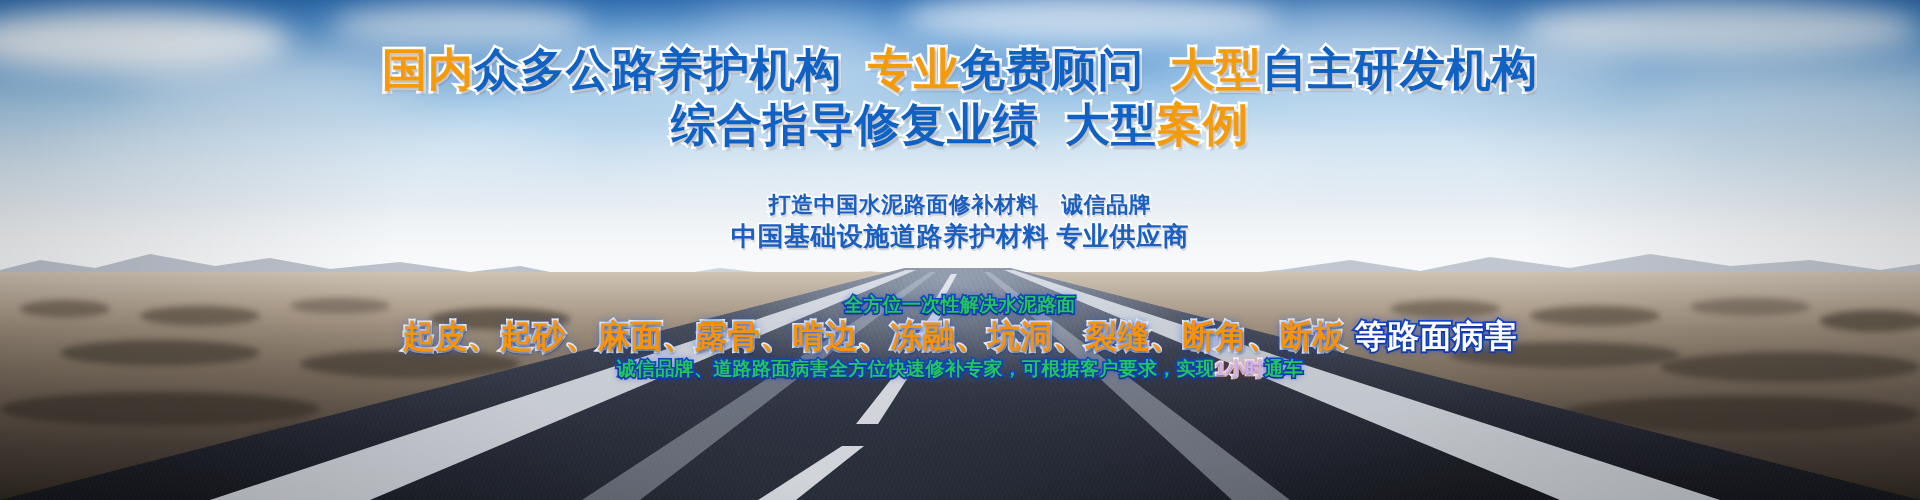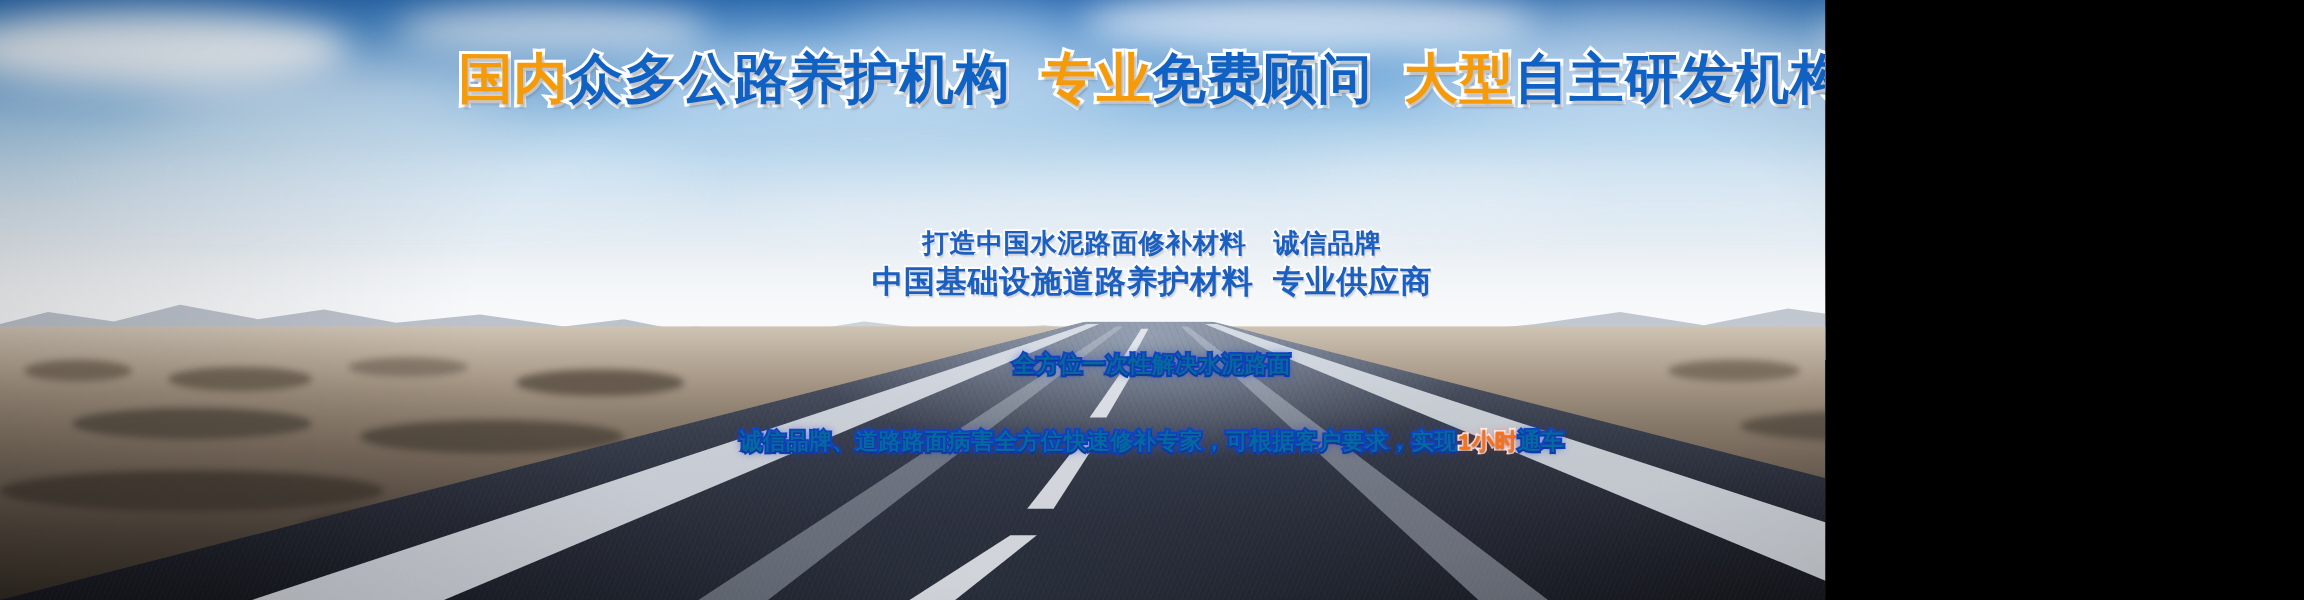--- a/index.html
+++ b/index.html
@@ -1,18 +1,18 @@
 <!DOCTYPE html>
 <html><head>
 <meta charset="utf-8">
 <style>
   html,body{margin:0;padding:0;background:#000;}
   #banner{
-    position:relative;width:1521px;height:500px;overflow:hidden;
-    font-family:Liberation Mono, monospace;
+    position:relative;width:1920px;height:500px;overflow:hidden;
+    font-family:Liberation Sans, sans-serif;
     user-select:none;
   }
 
   
   .bg{position:absolute;inset:0;}
 
   
   .sky{
     position:absolute;left:0;top:0;width:1920px;height:300px;
     background:
@@ -128,34 +128,34 @@
     paint-order:stroke fill;
     text-shadow:1px 2px 1px rgba(120,130,145,.35);
   }
 
   
   .botblock{left:0;width:1920px;text-align:center;}
   .b1{top:292px;font-size:19px;line-height:26px;}
   .b2{top:315px;font-size:32px;line-height:42px;}
   .b3{top:356px;font-size:19px;line-height:26px;}
   .b1 span,.b3 span{
-    font-weight:bold;color:#0369a1;letter-spacing:.3px;
+    font-weight:bold;color:#22c55e;letter-spacing:.3px;
     -webkit-text-stroke:3px #1344c8;
     paint-order:stroke fill;
     text-shadow:0 0 7px rgba(25,70,210,.95), 0 1px 2px rgba(0,0,0,.6);
   }
   .b2 span{
     font-weight:bold;letter-spacing:.5px;
     -webkit-text-stroke:3.5px #ffffff;
     paint-order:stroke fill;
     text-shadow:0 0 9px rgba(30,90,230,.85), 1px 2px 3px rgba(0,0,0,.55);
   }
   .b2 .dz-o{color:#f7920b;}
   .b2 .dz-w{color:#ffffff;-webkit-text-stroke:3.5px #1344c8;text-shadow:0 0 8px rgba(25,70,210,.95),0 1px 2px rgba(0,0,0,.6);}
-  .b3 .red{color:#f97316;-webkit-text-stroke:3px #ffffff;text-shadow:0 0 7px rgba(255,60,40,.6),0 1px 2px rgba(0,0,0,.6);}
+  .b3 .red{color:#c4b5fd;-webkit-text-stroke:3px #ffffff;text-shadow:0 0 7px rgba(255,60,40,.6),0 1px 2px rgba(0,0,0,.6);}
 </style>
 </head>
 <body>
 
 <div id="banner">
 
   <div class="bg">
 
     <div class="sky"></div>
 
@@ -226,30 +226,36 @@
       <polygon points="930,4 936,4 640,232 582,232" fill="#ccd4e0" opacity="0.38"></polygon>
     </svg>
 
     <div class="vignette"></div>
   </div>
 
   <div class="txt headline h1">
     <span class="hl-o">国内</span><span class="hl-b">众多公路养护机构</span><span class="gapM"></span><span class="hl-o">专业</span><span class="hl-b">免费顾问</span><span class="gapM"></span><span class="hl-o">大型</span><span class="hl-b">自主研发机构</span>
   </div>
 
+  <div class="txt headline h2">
+    <span class="hl-b">综合指导修复业绩</span><span class="gapM"></span><span class="hl-b">大型</span><span class="hl-o">案例</span>
+  </div>
 
   <div class="txt midblock m1">
     <span>打造中国水泥路面修补材料</span><span>　</span><span>诚信品牌</span>
   </div>
   <div class="txt midblock m2">
     <span>中国基础设施道路养护材料</span><span> </span><span>专业供应商</span>
   </div>
 
   <div class="txt botblock b1">
     <span>全方位一次性解决水泥路面</span>
   </div>
 
+  <div class="txt botblock b2">
+    <span class="dz-o">起皮、起砂、麻面、露骨、啃边、冻融、坑洞、裂缝、断角、断板</span><span class="dz-w"> 等路面病害</span>
+  </div>
 
   <div class="txt botblock b3">
     <span>诚信品牌、道路路面病害全方位快速修补专家，可根据客户要求，实现</span><span class="red">1小时</span><span>通车</span>
   </div>
 
 </div>
 
 </body></html>

